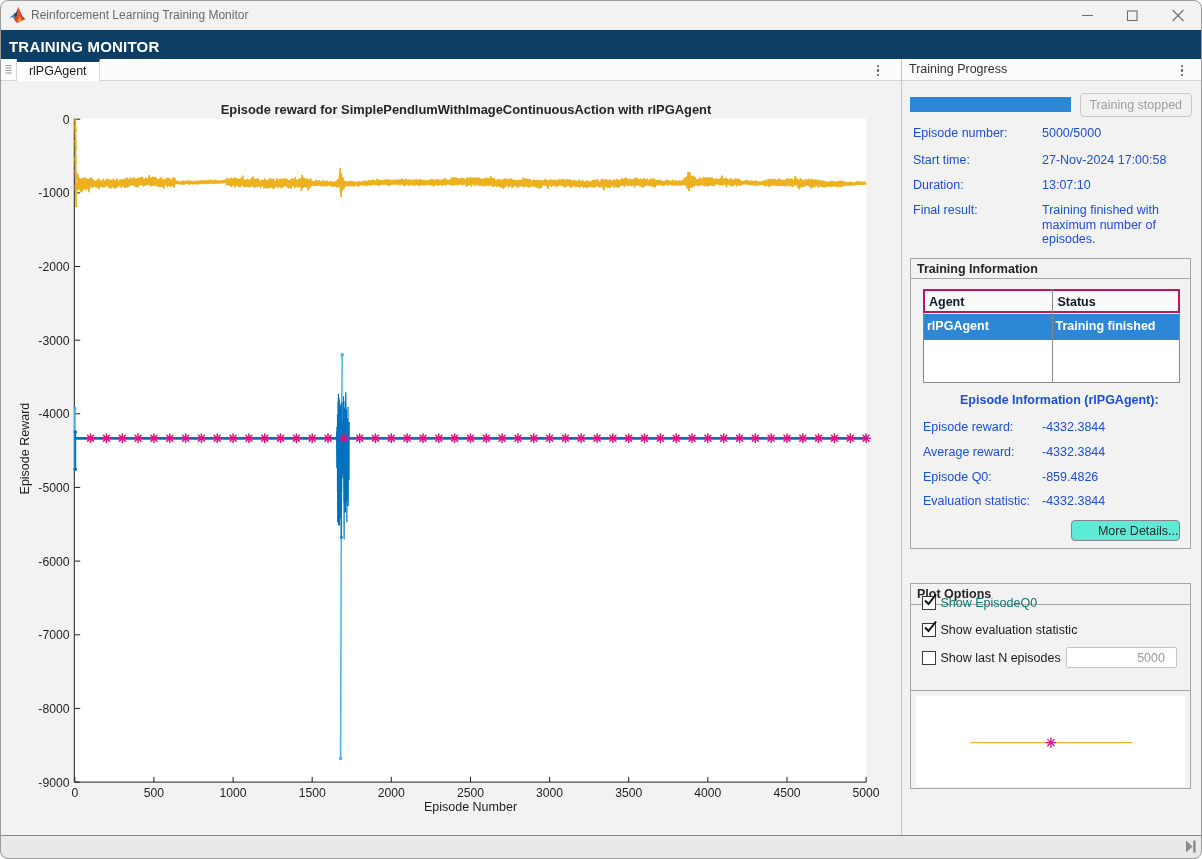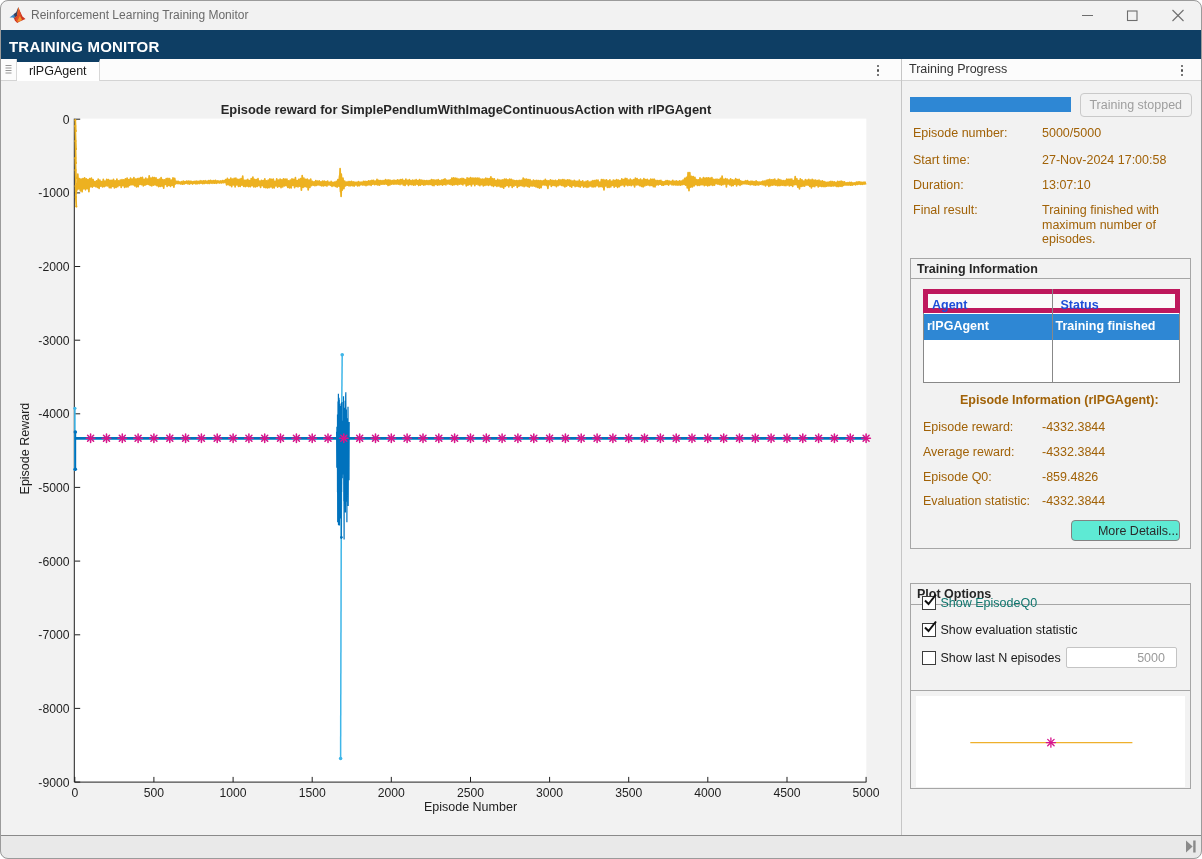--- a/index.html
+++ b/index.html
@@ -18,21 +18,21 @@
       border-top:3px solid #0e3e64; text-align:center; font-size:12.5px; color:#1a1a1a; line-height:18px; }
 #divider { left:901px; top:59px; width:1px; height:776px; background:#c6c6c6; z-index:5; }
 #tptitle { left:909px; top:59px; font-size:12.5px; color:#333; height:22px; line-height:21px; }
 #content { left:0; top:81px; width:1202px; height:754px; background:#f2f2f2; }
 #statusbar { left:0; top:835px; width:1202px; height:24px; background:#e9e9e9; border-top:1px solid #8a8a8a; }
 .dots3 { width:2.3px; }
 .dots3 span { display:block; width:2.3px; height:2.3px; border-radius:50%; background:#4e4e4e; margin-bottom:2.1px; }
 #pbar { left:910px; top:97px; width:161px; height:15px; background:#2e87d4; z-index:2;}
 #tstop { left:1080px; top:92.5px; width:111.5px; height:24px; border:1px solid #c9c9c9; border-radius:4px;
         color:#9e9e9e; font-size:12.5px; text-align:center; line-height:22px; }
-.lbl { font-size:12.5px; color:#a16207; }
+.lbl { font-size:12.5px; color:#1d4ed8; }
 .panel { border:1px solid #a6a6a6; background:#f2f2f2; }
 .phead { border-bottom:1px solid #a6a6a6; font-weight:bold; font-size:12.5px; color:#262626; padding-left:6px; }
 .cb { width:14px; height:14px; border:1px solid #3c3c3c; background:#fff; }
 </style></head>
 <body>
 <div id="win">
   <div class="abs" id="titlebar"></div>
   <svg class="abs" style="left:9px;top:6px" width="17" height="18" viewBox="0 0 17 18">
     <polygon points="0.5,11.5 4.5,8.5 6.5,10 9,4 10,7 6,13.5 4,11.5" fill="#3a86c8"></polygon>
     <polygon points="4.5,8.3 7.2,6.2 9.2,1.2 11.5,7.5 8.5,13 5.8,10.5" fill="#39405e"></polygon>
@@ -244,21 +244,21 @@
   <div class="abs lbl" style="left:913px;top:177.8px">Duration:</div>
   <div class="abs lbl" style="left:1042px;top:177.8px">13:07:10</div>
   <div class="abs lbl" style="left:913px;top:203px">Final result:</div>
   <div class="abs lbl" style="left:1042px;top:203px;width:150px;line-height:14.7px">Training finished with maximum number of episodes.</div>
 
   <div class="abs panel" style="left:910px;top:258px;width:280.5px;height:291px">
     <div class="phead" style="height:20px;line-height:20px">Training Information</div>
   </div>
   <div class="abs" style="left:923px;top:289.4px;width:257.4px;height:93.3px;background:#fff;border:1px solid #888"></div>
   <div class="abs" style="left:1051.5px;top:289.4px;width:1px;height:93.3px;background:#888;z-index:3"></div>
-  <div class="abs" style="left:923px;top:289.4px;width:257.4px;height:24px;background:#fafafa;border:5px solid #be185d;font-weight:bold;font-size:12.5px;color:#1d4ed8">
+  <div class="abs" style="left:923px;top:289.4px;width:257.4px;height:24px;background:#fafafa;border:2px solid #be185d;font-weight:bold;font-size:12.5px;color:#0f172a">
      <span class="abs" style="left:4px;top:3.5px">Agent</span>
       <span class="abs" style="left:132.5px;top:3.5px">Status</span>
   </div>
   <div class="abs" style="left:924px;top:314.4px;width:255.4px;height:25.5px;background:#2e87d4;color:#fff;font-weight:bold;font-size:12.5px">
      <span class="abs" style="left:3px;top:5px">rlPGAgent</span>
       <span class="abs" style="left:131.5px;top:5px">Training finished</span>
   </div>
   <div class="abs lbl" style="left:960px;top:393.3px;font-weight:bold">Episode Information (rlPGAgent):</div>
   <div class="abs lbl" style="left:923px;top:419.9px">Episode reward:</div>
   <div class="abs lbl" style="left:1042px;top:419.9px">-4332.3844</div>

